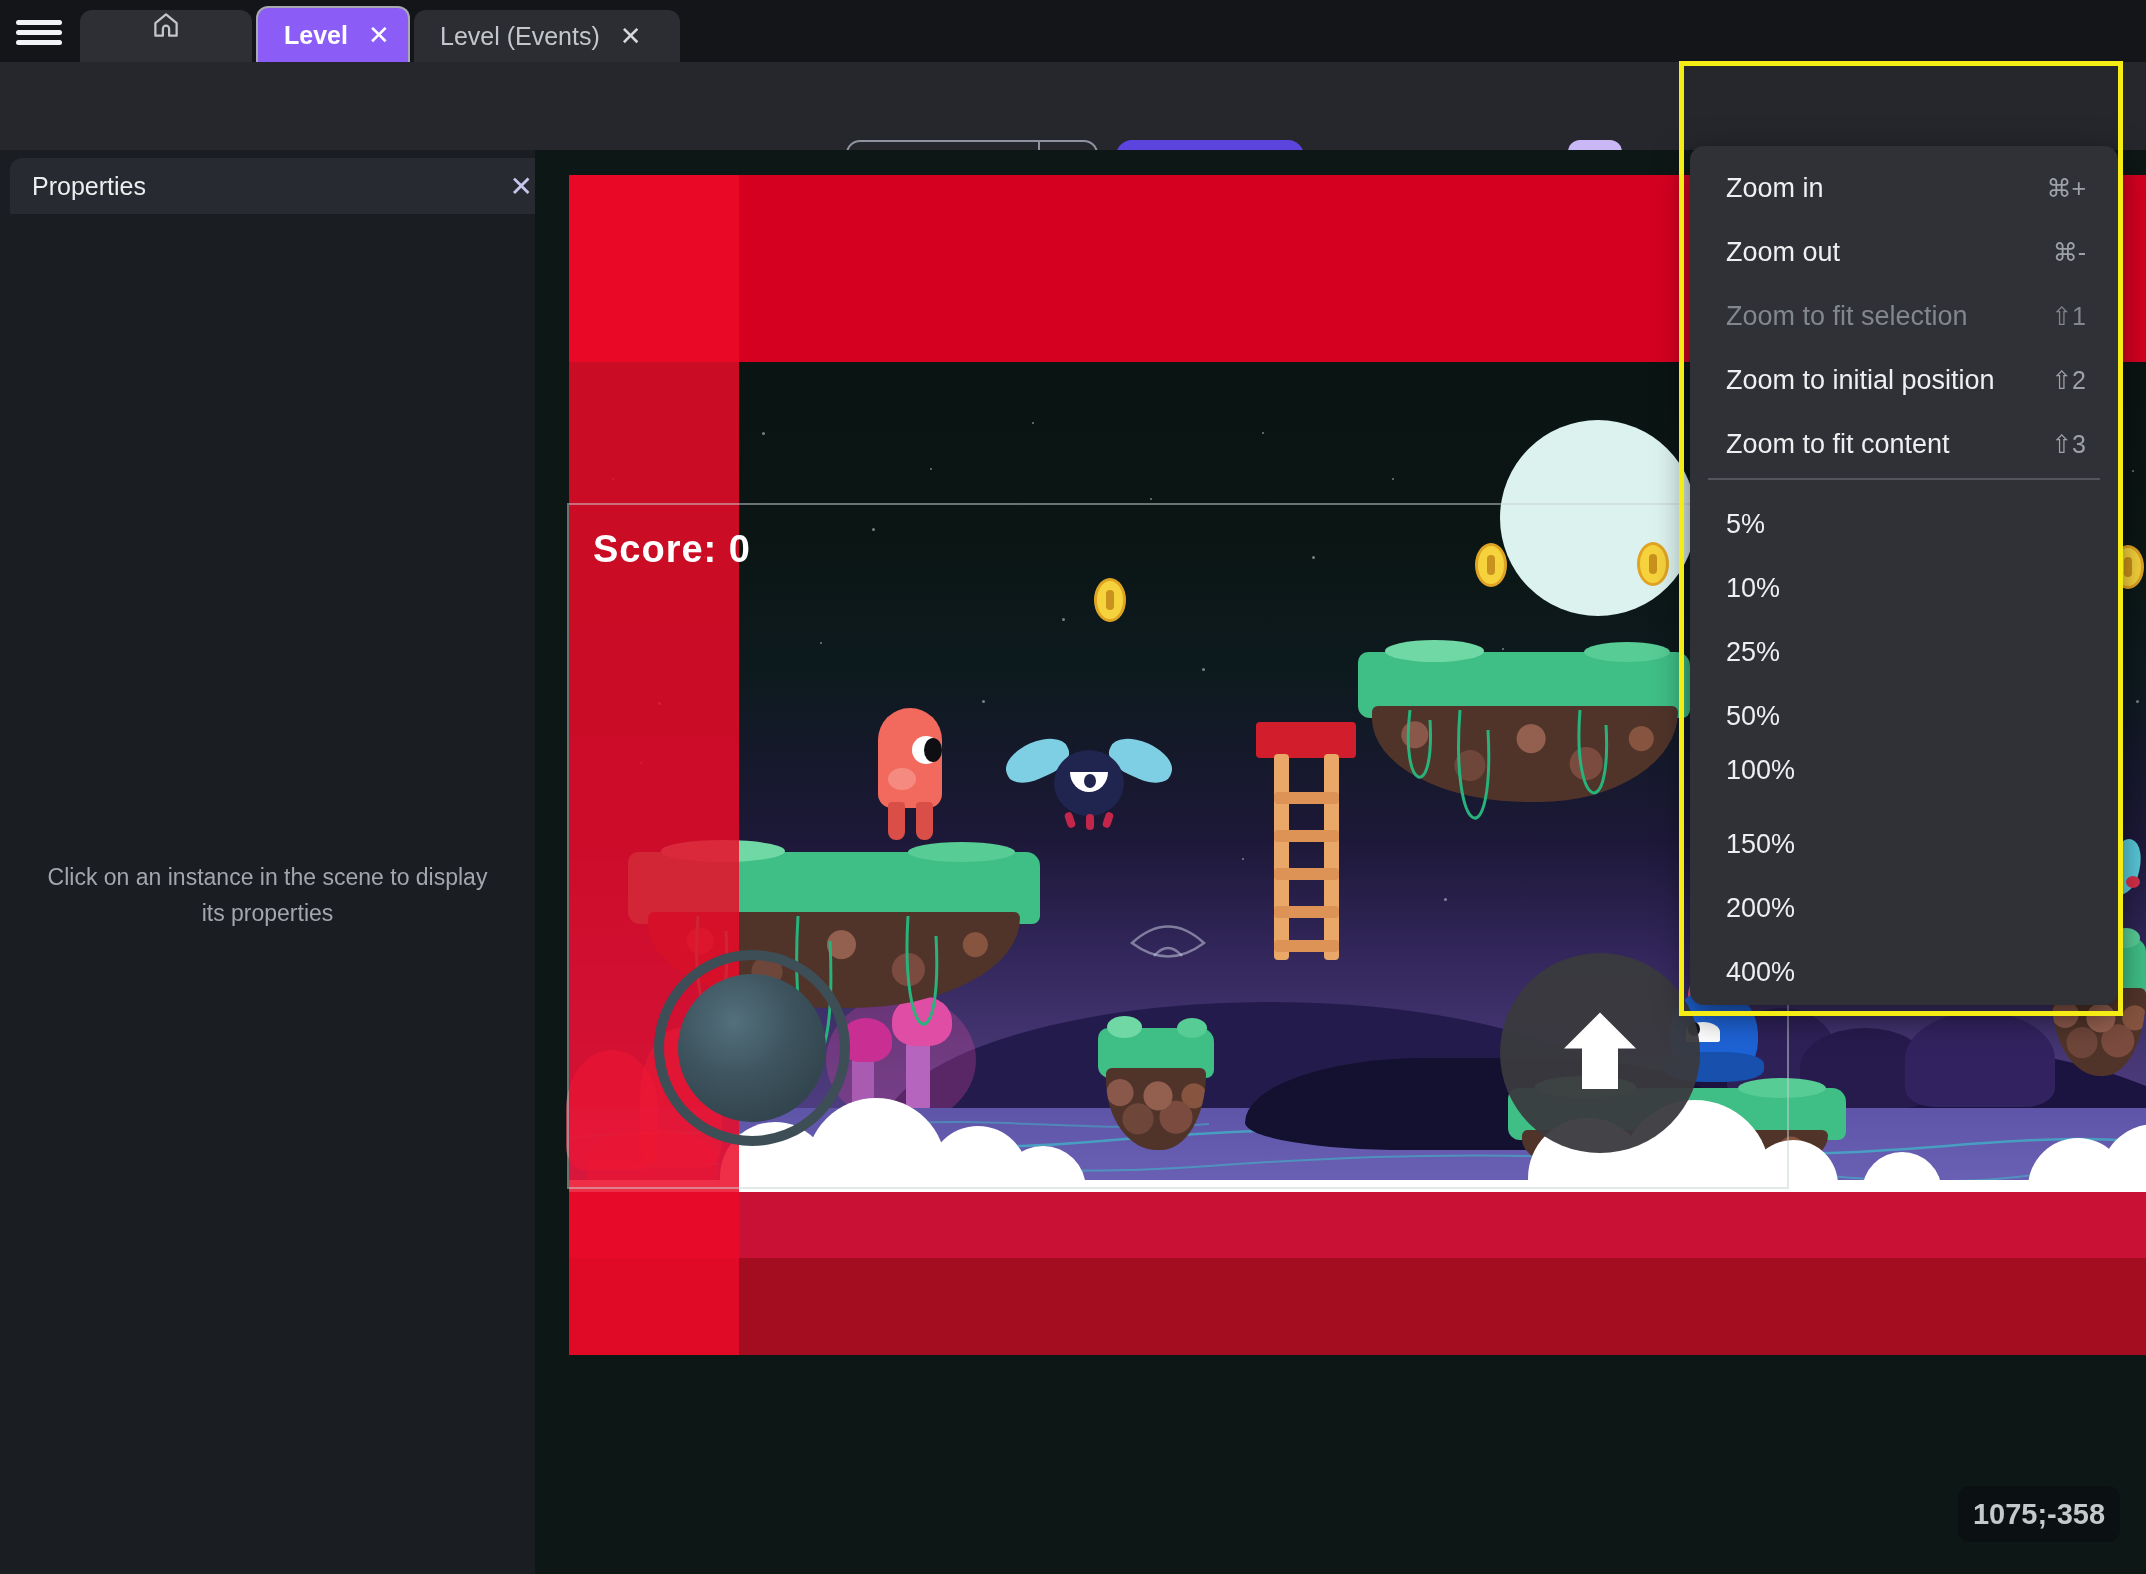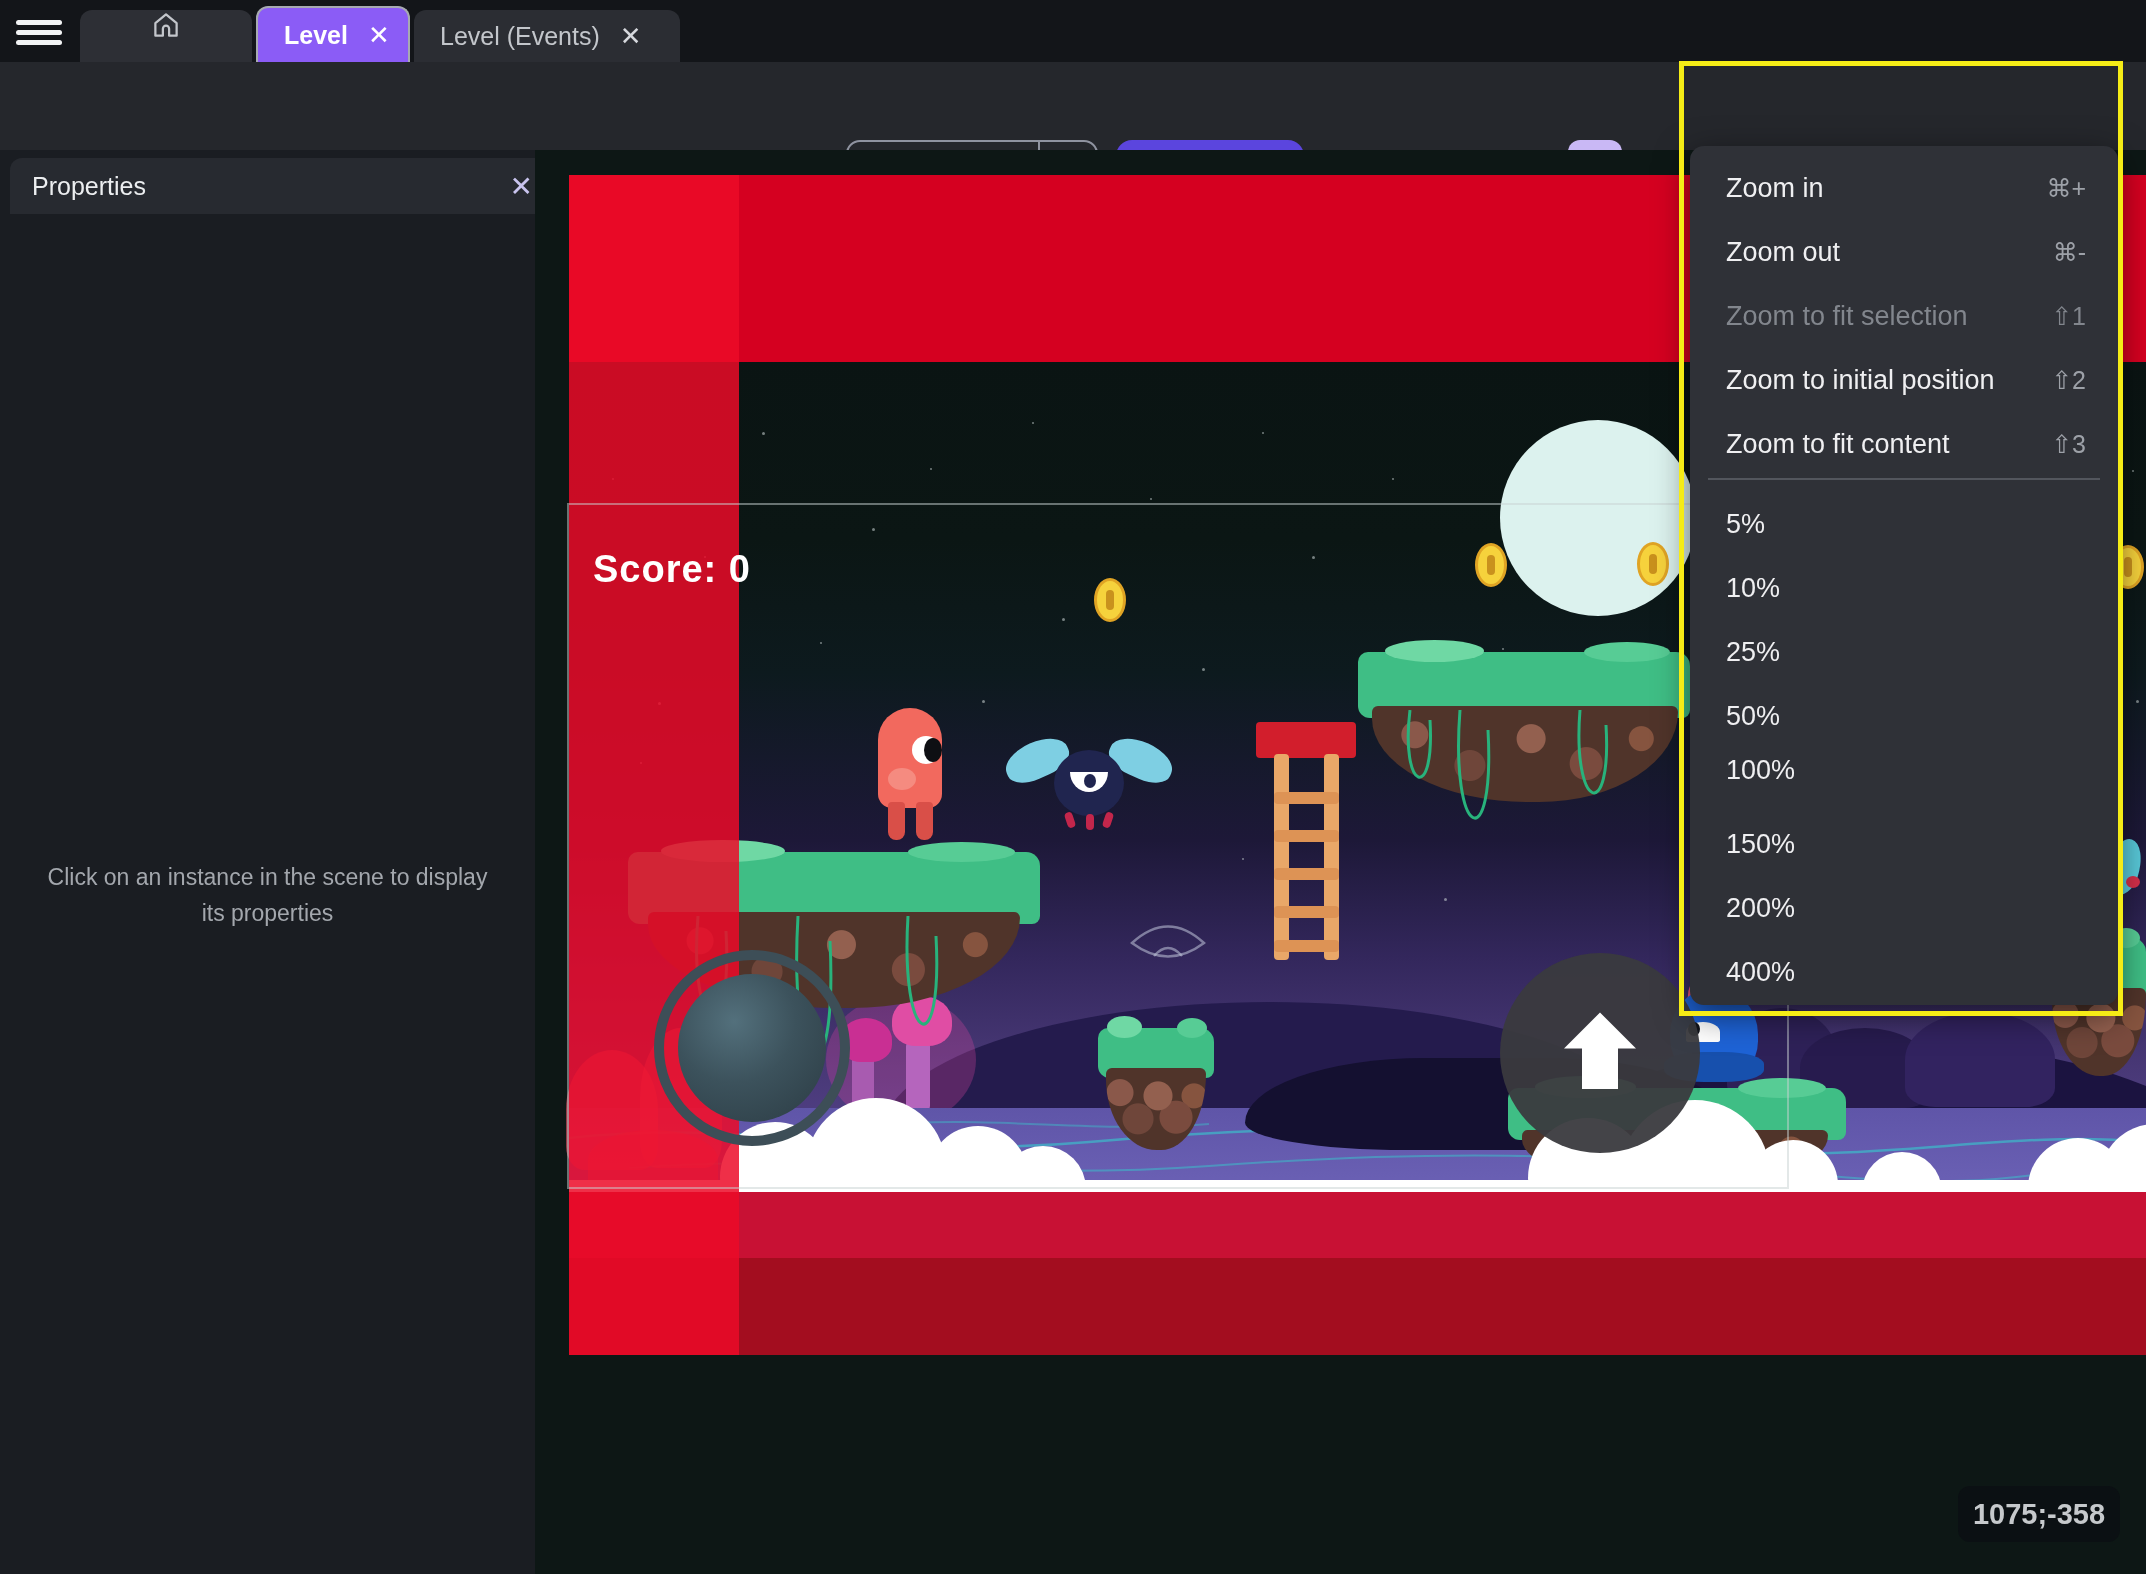--- a/index.html
+++ b/index.html
@@ -52,21 +52,21 @@
       radial-gradient(circle at 32% 62%,#6f463a 0 15px,transparent 16px),
       radial-gradient(circle at 52% 34%,#93604f 0 14px,transparent 15px),
       radial-gradient(circle at 70% 60%,#7a4b3e 0 16px,transparent 17px),
       radial-gradient(circle at 88% 34%,#86543f 0 12px,transparent 13px);}
   .hill{position:absolute;border-radius:50% 50% 10% 10%/90% 90% 10% 10%;}
   .cloudc{position:absolute;border-radius:50%;background:#ffffff;}
   .ladder-rail{position:absolute;width:15px;background:#e9a768;border-radius:4px;}
   .ladder-rung{position:absolute;height:12px;background:#dd9355;border-radius:4px;}
   .overlay-red{position:absolute;pointer-events:none;}
   .vborder{position:absolute;left:567px;top:503px;width:1222px;height:686px;border:2px solid rgba(200,210,210,.5);box-sizing:border-box;pointer-events:none;}
-  .score{position:absolute;left:593px;top:548px;font-size:38px;font-weight:bold;color:#ffffff;letter-spacing:1px;}
+  .score{position:absolute;left:593px;top:528px;font-size:38px;font-weight:bold;color:#ffffff;letter-spacing:1px;}
   .joystick{position:absolute;left:654px;top:950px;width:196px;height:196px;border-radius:50%;border:10px solid #3d4e57;box-sizing:border-box;}
   .joystick i{position:absolute;left:14px;top:14px;width:148px;height:148px;border-radius:50%;
       background:radial-gradient(circle at 38% 32%,#53707c 0%,#3c525c 45%,#2b3b43 100%);display:block;}
   .btn-up{position:absolute;left:1500px;top:953px;width:200px;height:200px;border-radius:50%;background:rgba(58,58,62,.95);display:flex;align-items:center;justify-content:center;}
   .chip{position:absolute;left:1958px;top:1486px;width:162px;height:56px;background:#0b1013;border-radius:12px;display:flex;align-items:center;justify-content:center;font-size:29px;font-weight:bold;color:#c6c9cc;}
   
   .zoom-menu{position:absolute;left:1690px;top:146px;width:428px;height:859px;background:#2f3137;border-radius:14px;box-shadow:0 10px 34px rgba(0,0,0,.55);z-index:50;}
   .zm-item{position:absolute;left:0;width:100%;height:64px;display:flex;align-items:center;justify-content:space-between;padding:0 32px 0 36px;box-sizing:border-box;cursor:pointer;}
   .zm-item .lb{font-size:27px;color:#efeff1;}
   .zm-item .sc{font-size:25px;color:#9da1a8;}

